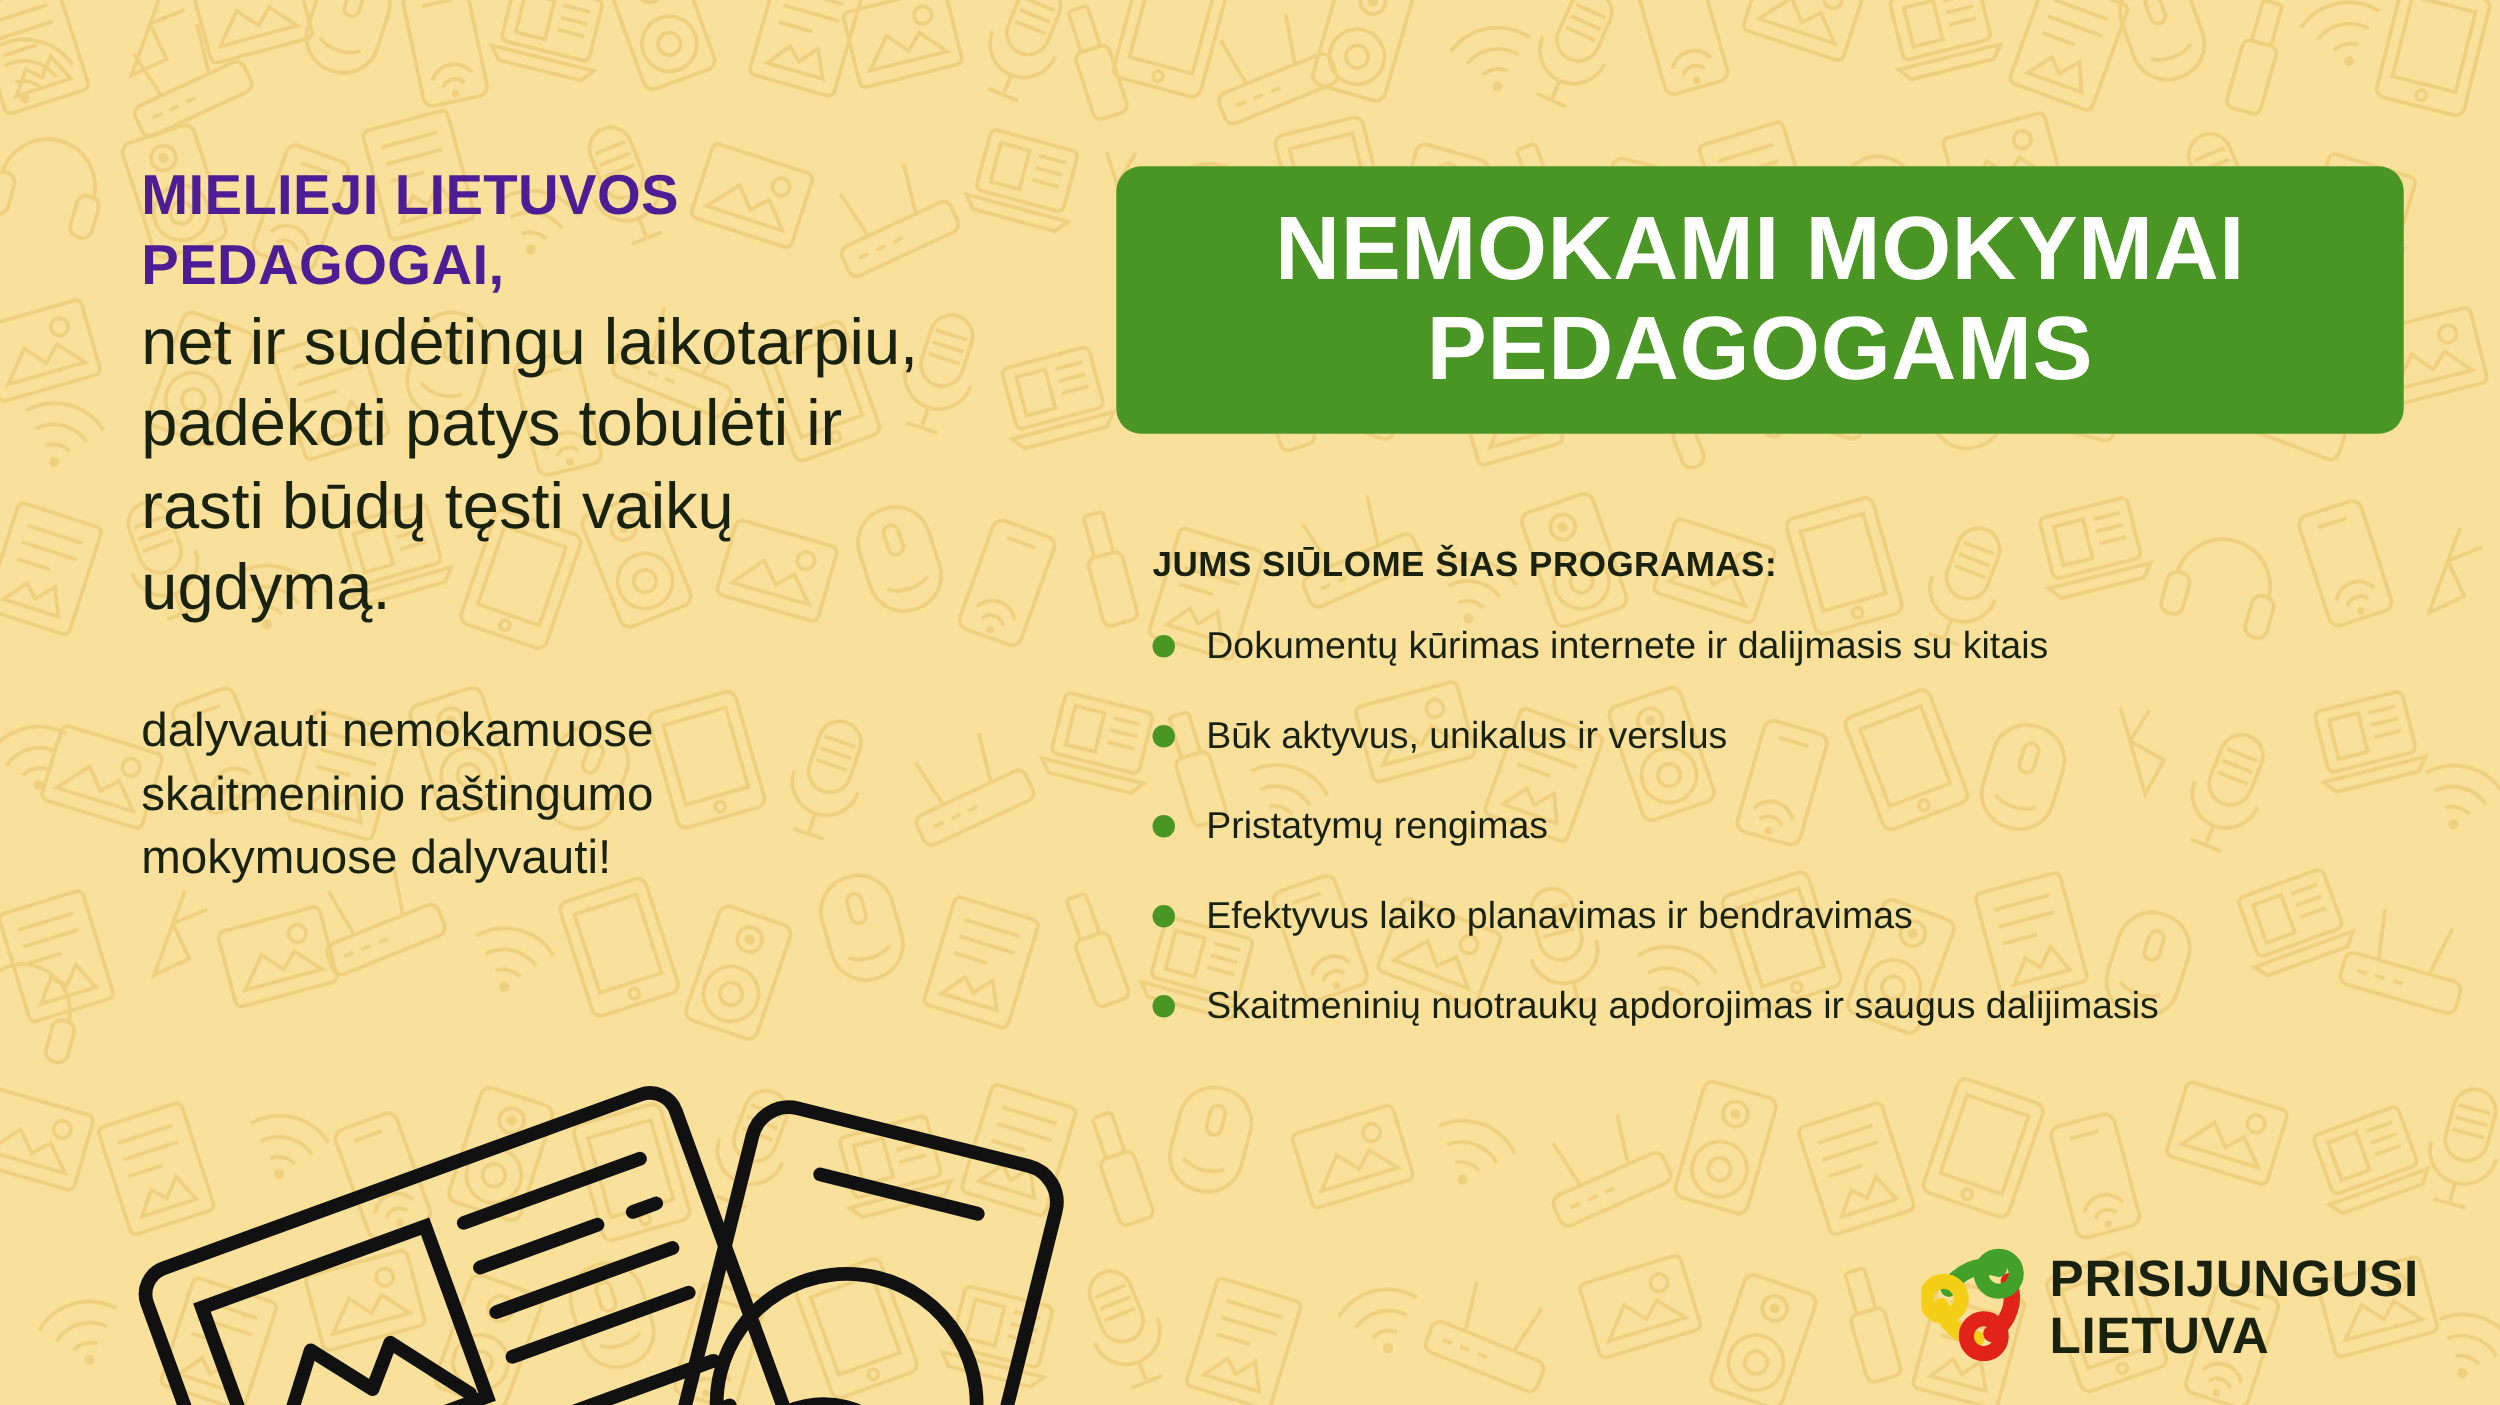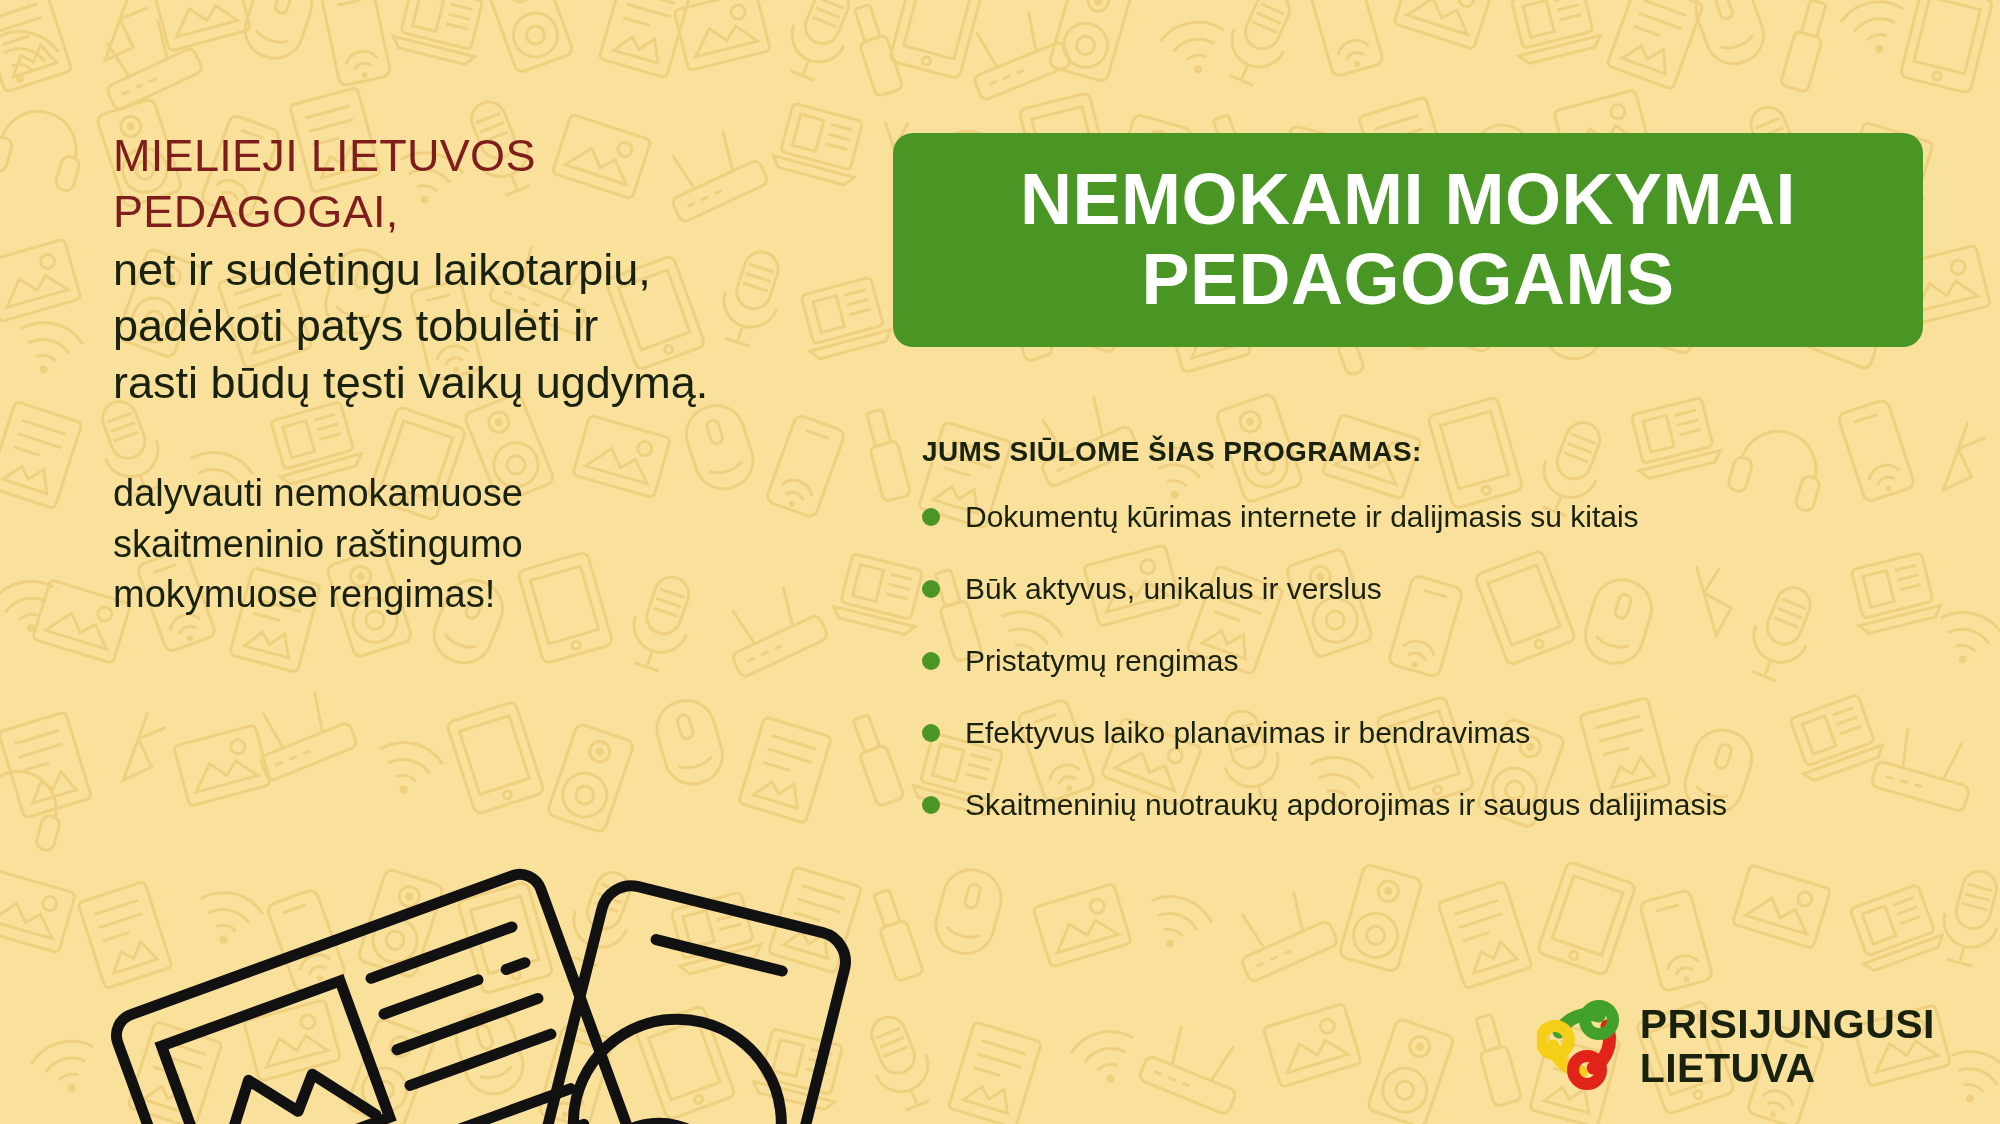--- a/index.html
+++ b/index.html
@@ -27,28 +27,28 @@
 
   
   #left-col {
     position:absolute;
     left:113px; top:128px;
     width:640px;
     z-index:4;
   }
   .lead-bold {
     font-size:45px;
-    font-weight:normal;
+    font-weight:bold;
     line-height:1.24;
     letter-spacing:0.3px;
-    color:#7f1d1d;
+    color:#4c1d95;
     text-transform:uppercase;
   }
   .lead-normal {
-    font-size:45px;
+    font-size:52px;
     font-weight:normal;
     line-height:1.26;
     color:#19210F;
     margin-top:2px;
   }
   #left-para {
     font-size:38px;
     font-weight:normal;
     line-height:1.34;
     color:#19210F;
@@ -455,21 +455,21 @@
       <div>PEDAGOGAI,</div>
     </div>
     <div class="lead-normal">
       <div>net ir sudėtingu laikotarpiu,</div>
       <div>padėkoti patys tobulėti ir</div>
       <div>rasti būdų tęsti vaikų ugdymą.</div>
     </div>
     <div id="left-para">
       <div>dalyvauti nemokamuose</div>
       <div>skaitmeninio raštingumo</div>
-      <div>mokymuose rengimas!</div>
+      <div>mokymuose dalyvauti!</div>
     </div>
   </div>
 
   <div id="green-banner">
     <div id="green-banner-text">
       <div>NEMOKAMI MOKYMAI</div>
       <div>PEDAGOGAMS</div>
     </div>
   </div>
 

